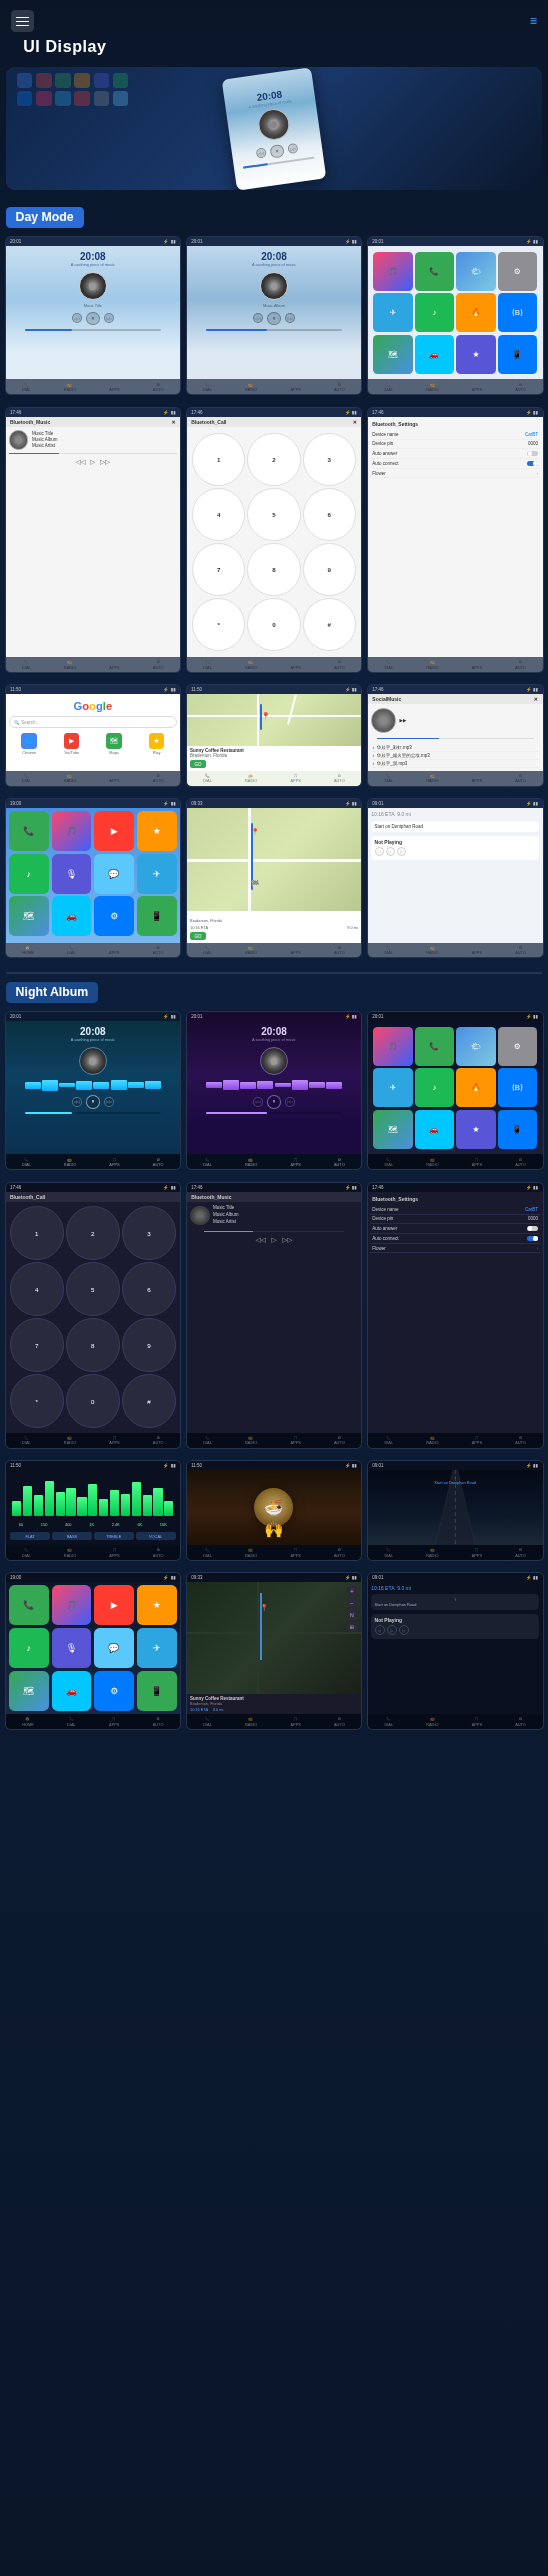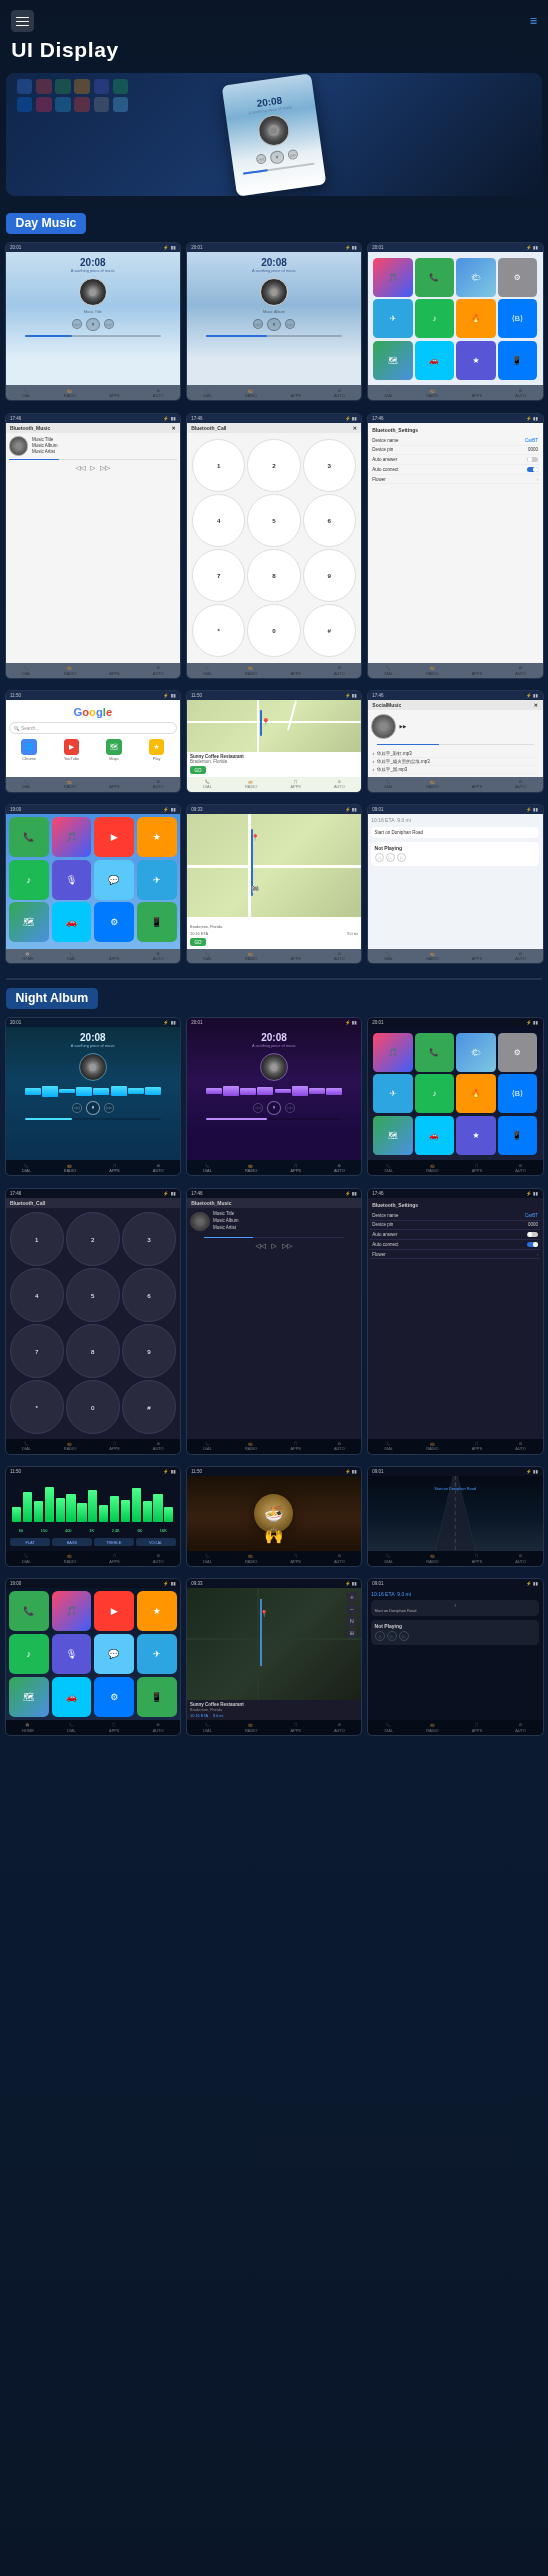--- a/index.html
+++ b/index.html
@@ -26,24 +26,25 @@
       background: rgba(255,255,255,0.15);
       border-radius: 4.5px; padding: 4.5px;
     }
     .hamburger-icon span {
       display: block; height: 1.1px; background: #fff; border-radius: 1.1px;
     }
     .menu-icon-right {
       color: #4a9eff; font-size: 12.3px; font-weight: bold;
     }
     .page-title {
-      font-size: 21px; font-weight: 900;
+      font-size: 16px; font-weight: 900;
       color: #fff;
       padding: 0 11.2px 11.2px;
       letter-spacing: 0.6px;
+      margin-left: 12px;
     }
 
     
     .hero-section {
       position: relative;
       margin: 0 5.6px 11.2px;
       height: 123px;
       border-radius: 9px;
       overflow: hidden;
       background: linear-gradient(135deg, #1a3a6e 0%, #0d2040 100%);
@@ -423,21 +424,21 @@
       <div class="mc-btn big">⏸</div>
       <div class="mc-btn">▷▷</div>
     </div>
     <div class="music-progress">
       <div class="music-progress-fill"></div>
     </div>
   </div>
 </div>
 
 <div>
-  <span class="section-label">Day Music</span>
+  <span class="section-label">Day Mode</span>
 </div>
 
 <div class="screenshots-grid">
 
   <div class="screenshot-card">
     <div class="sc-inner">
       <div class="mini-status-bar">
         <span>20:01</span>
           <span>⚡ ▮▮</span>
       </div>

